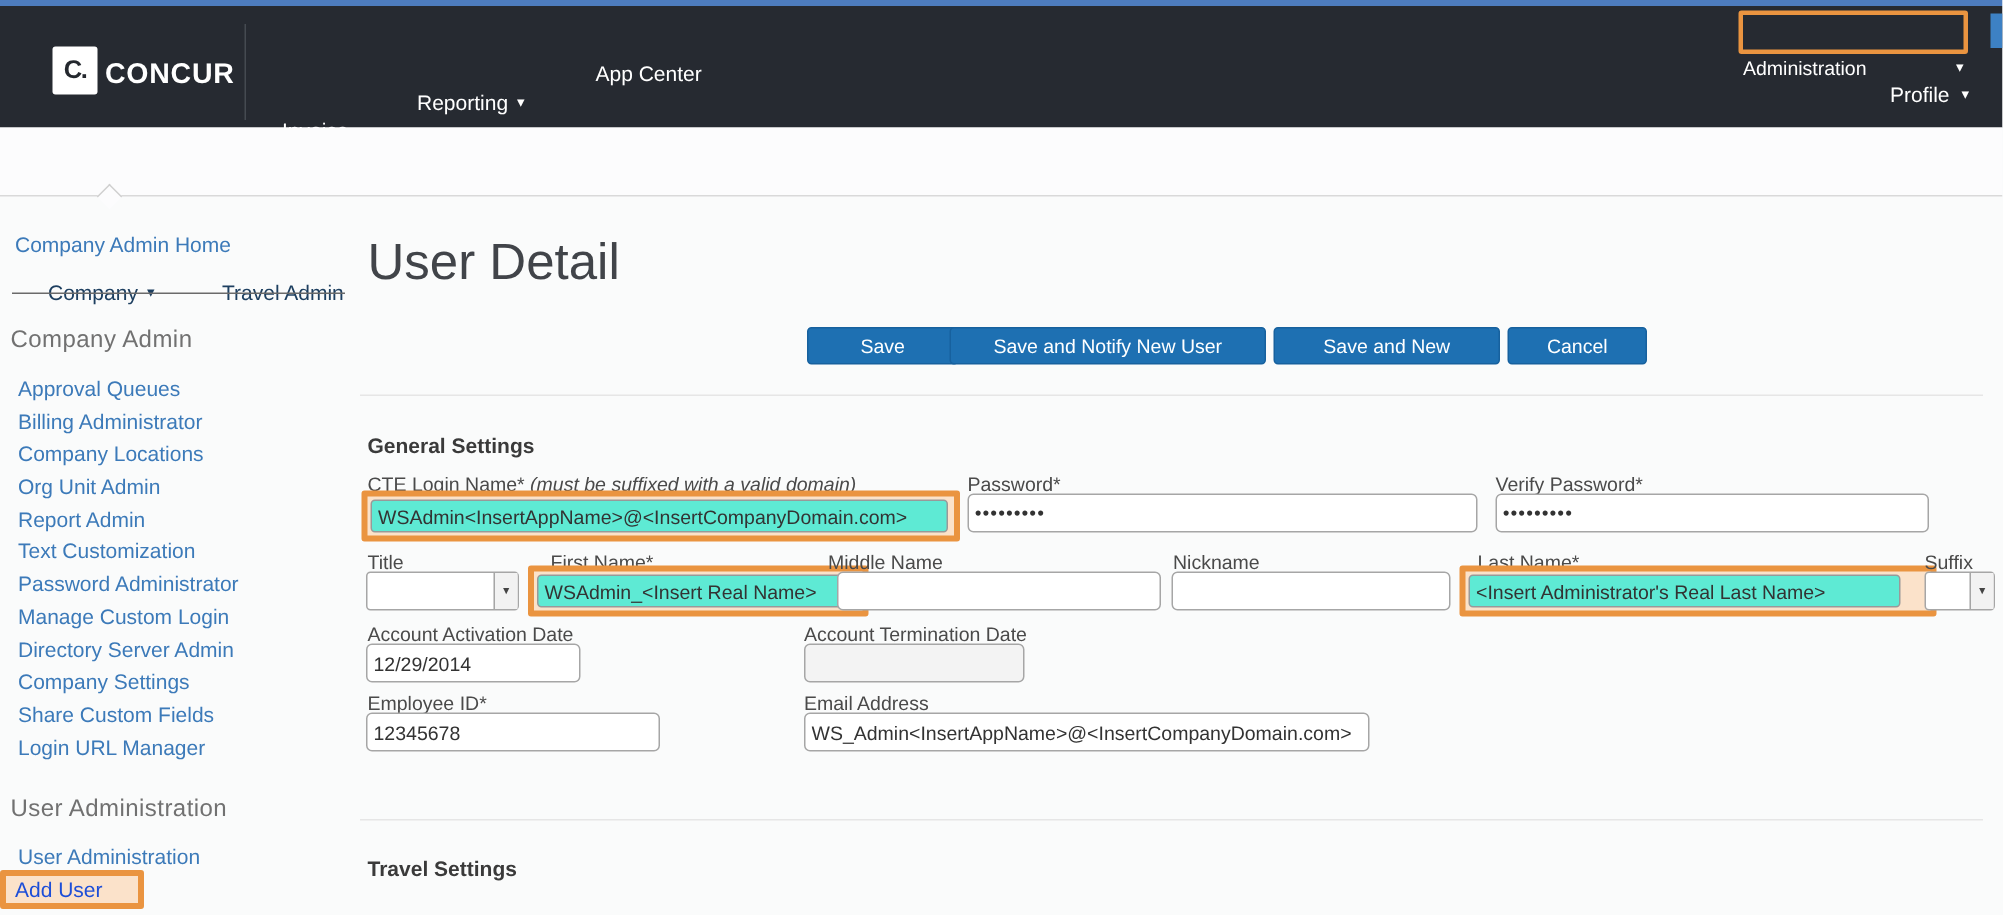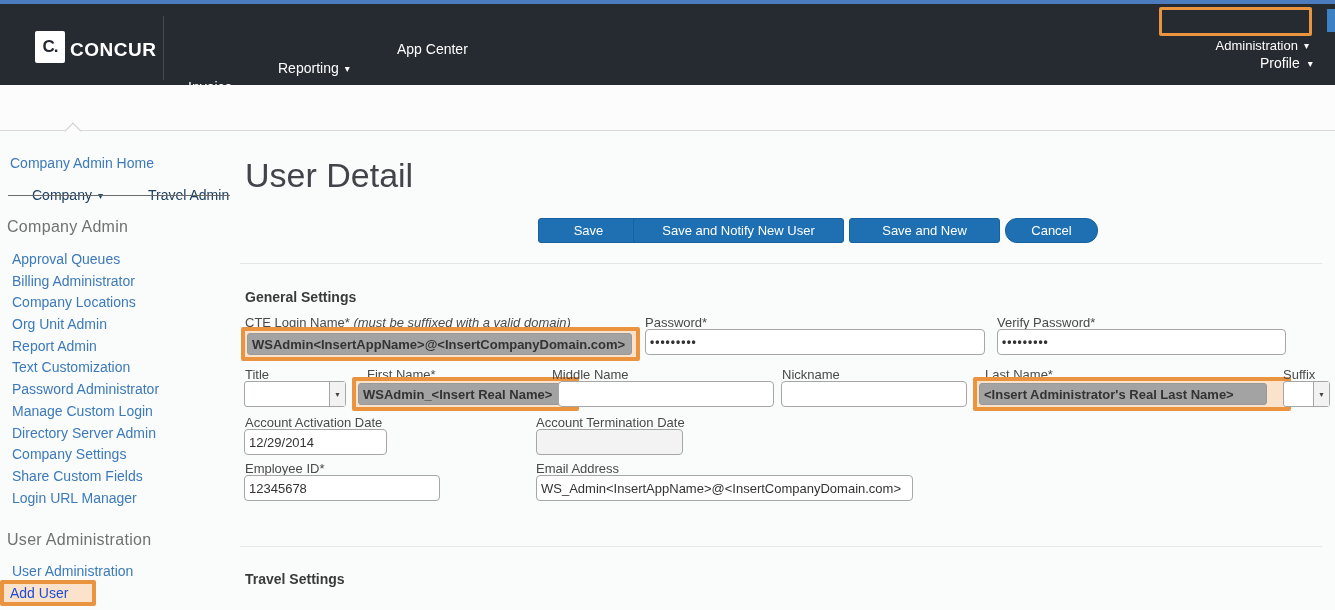--- a/index.html
+++ b/index.html
@@ -25,21 +25,21 @@
   .nav-sep { left:163px; top:12px; width:1px; height:64px; background:#454a51; }
   .nav-item { top:37px; color:#fff; font-size:14px; cursor:pointer; display:flex; gap:6px; align-items:center; }
   .nav-caret { font-size:10px; color:#fff; }
   .admin-ring {
     left:1159px; top:3px; width:153px; height:29px;
     border:3px solid #ea9440; border-radius:2px; background:#262a31;
     display:flex; align-items:stretch; justify-content:stretch;
   }
   .admin-btn {
     flex:1; background:#3d81c4; color:#fff; font-size:13px;
-    display:flex; align-items:center; justify-content:flex-end; gap:6px; cursor:pointer;margin-top:35px;
+    display:flex; align-items:center; justify-content:space-between; gap:6px; cursor:pointer;margin-top:35px;
   }
   .nav-fragment { left:1327px; top:5px; width:8px; height:23px; background:#3d81c4; }
   .profile { left:1260px; top:51px; color:#fff; font-size:14px; display:flex; gap:8px; align-items:center; cursor:pointer; }
 
   
   .subnav { left:0; top:85px; width:1335px; height:46px; background:#fcfcfd; border-bottom:1px solid #d9d9d9; }
   .subnav-item { top:102px; font-size:14px; color:#1d3f60; display:flex; gap:6px; align-items:center; cursor:pointer; }
   .subnav-caret { font-size:10px; color:#1d3f60; }
   .notch {
     left:67px; top:125px; width:12px; height:12px; background:#fcfcfd;
@@ -73,23 +73,23 @@
     height:26px; background:#fff; border:1px solid #a6a6a6; border-radius:4px;
     font-family:"Liberation Sans", sans-serif; font-size:13px; color:#333; padding:0 4px;
   }
   .inp.gray { background:#f3f3f3; }
   .inp.dots { font-weight:bold; letter-spacing:1px; font-size:12px; }
   .hl-box {
     border:4px solid #ea9440; border-radius:2px; background:#fbe2ca; height:34px;
   }
   .hl-inner {
     position:absolute; left:2px; top:2px; height:22px;
-    background:#a3a3a3; border:1px solid #999; border-radius:3px;
+    background:#5eead4; border:1px solid #999; border-radius:3px;
     font-size:13px; color:#333; display:flex; align-items:center; padding:4px 4px;
-    white-space:nowrap; overflow:hidden;font-weight:bold;
+    white-space:nowrap; overflow:hidden;
   }
   .combo { background:#fff; border:1px solid #a6a6a6; border-radius:3px; height:26px; display:flex; cursor:pointer; }
   .combo .box { flex:1; }
   .combo .dd {
     width:16px; border-left:1px solid #a6a6a6; background:#f2f2f2;
     display:flex; align-items:center; justify-content:center; font-size:7px; color:#444;
   }
 </style>
 </head>
 <body>
@@ -159,21 +159,21 @@
 <div class="abs side-link" style="left:12px; top:563px;">User Administration</div>
 <div class="abs adduser-box">
   <span>Add User</span>
 </div>
 
 <h1 class="abs page-title">User Detail</h1>
 
 <button class="abs btn" style="left:538px;  width:101px;">Save</button>
 <button class="abs btn" style="left:633px;  width:211px;">Save and Notify New User</button>
 <button class="abs btn" style="left:849px;  width:151px;">Save and New</button>
-<button class="abs btn" style="left:1005px; width:93px;border-radius:12px;">Cancel</button>
+<button class="abs btn" style="left:1005px; width:93px;">Cancel</button>
 
 <div class="abs divider" style="top:263px;"></div>
 <div class="abs sec-heading" style="top:289px;">General Settings</div>
 
 <div class="abs lbl" style="left:245px; top:315px;">
   <span>CTE Login Name*</span>
   <span class="hint">(must be suffixed with a valid domain)</span>
 </div>
 <div class="abs hl-box" style="left:241px; top:327px; width:399px;">
   <div class="hl-inner" style="width:385px;">WSAdmin&lt;InsertAppName&gt;@&lt;InsertCompanyDomain.com&gt;</div>

